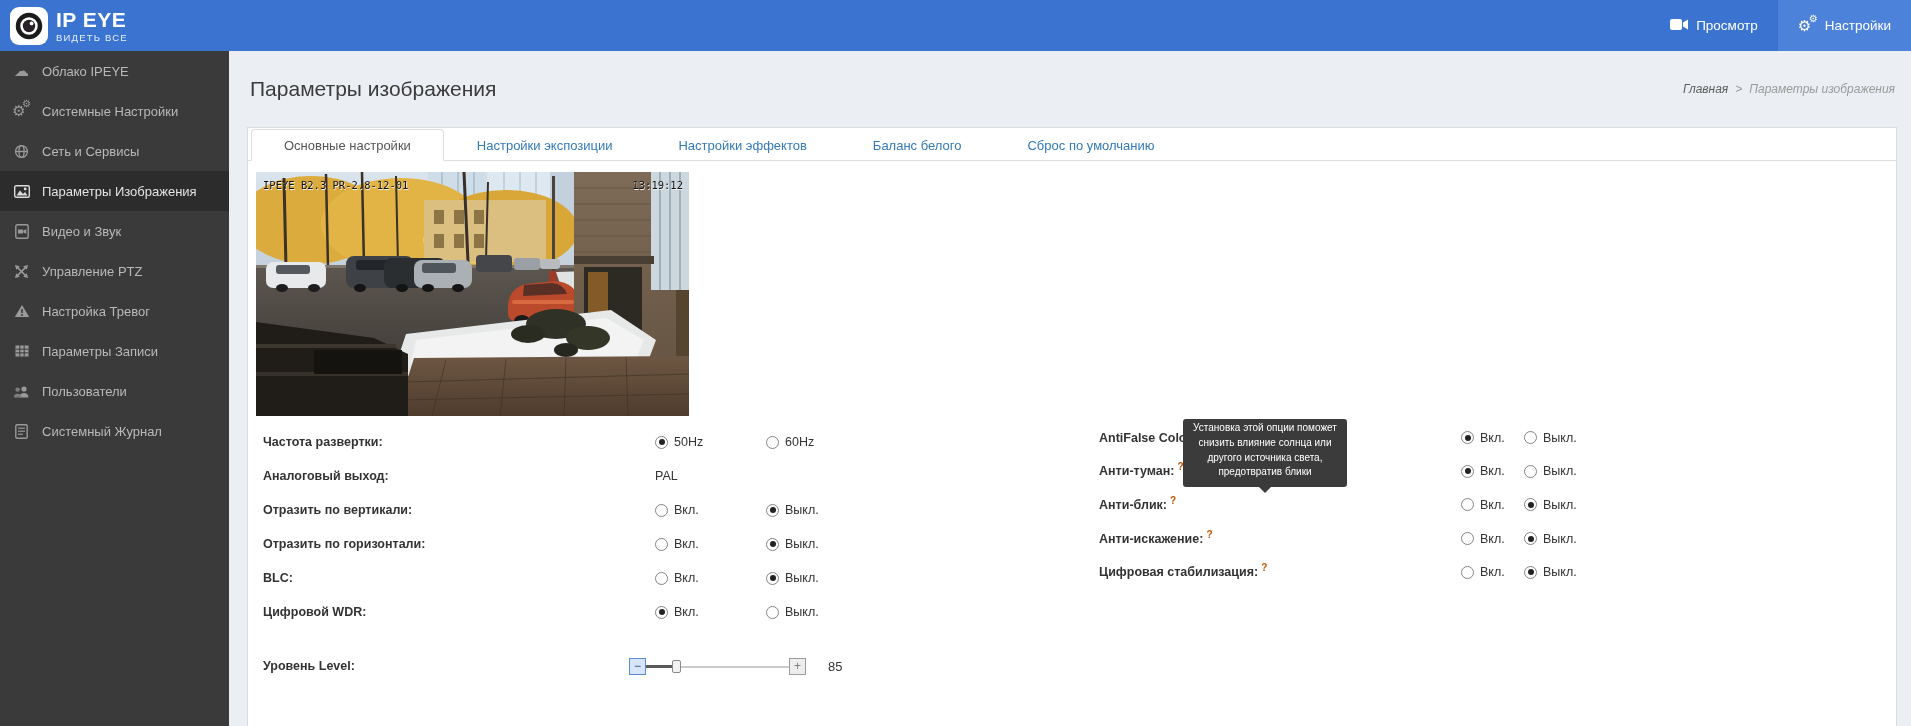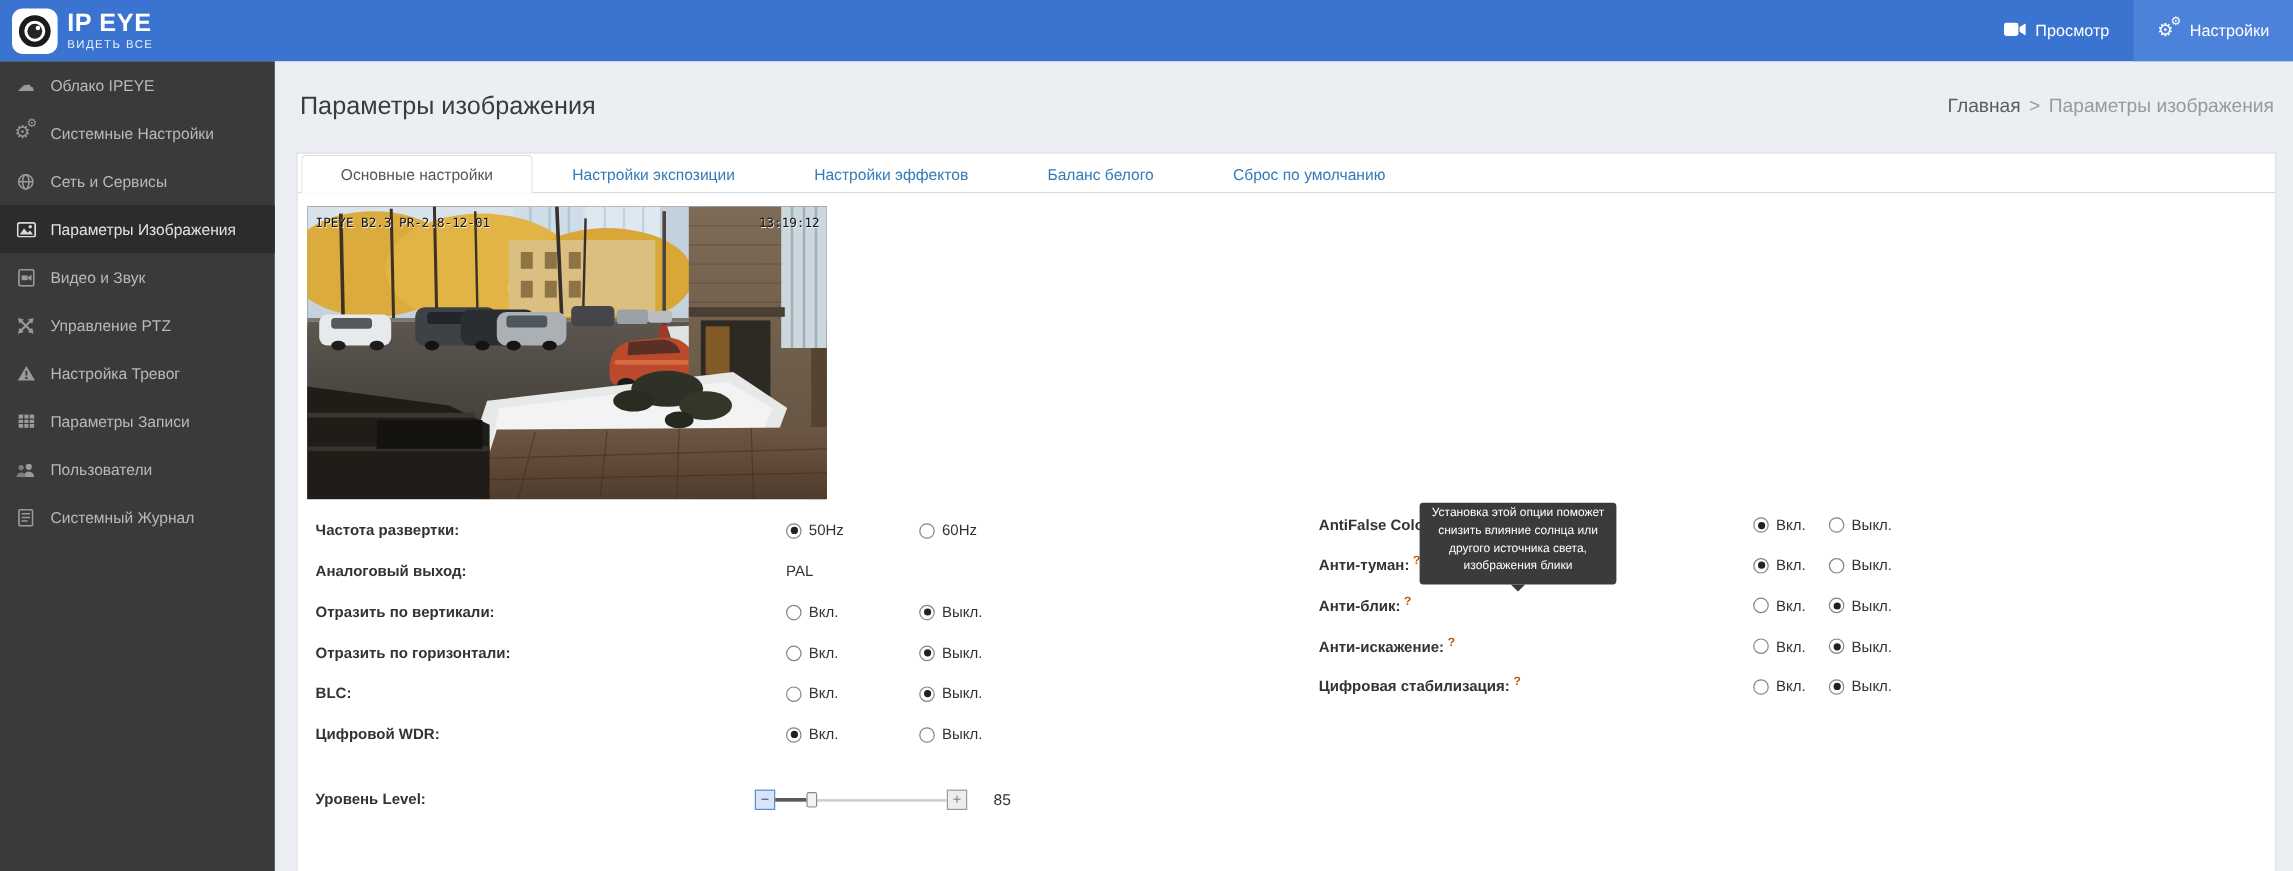--- a/index.html
+++ b/index.html
@@ -35,21 +35,21 @@
   .side-icon { width:19px; min-width:19px; text-align:center; color:#9a9a9a;
     font-size:14px; display:flex; align-items:center; justify-content:center; }
   .side-item.active .side-icon { color:#dcdcdc; }
 
   
   .content { position:absolute; left:229px; top:51px; width:1682px; height:675px;
     background:#ebeef3; }
   .title-row { display:flex; align-items:center; justify-content:space-between;
     height:76px; padding:0 16px 0 21px; }
   .page-title { font-size:21px; font-weight:500; color:#3b3b3b; margin:0; }
-  .breadcrumb { font-size:16px; color:#9a9a9a; display:flex; gap:7px; align-items:center; }
+  .breadcrumb { font-size:12px; color:#9a9a9a; display:flex; gap:7px; align-items:center;font-style:italic; }
   .crumb-home { color:#5c5c5c; cursor:pointer; }
 
   .card { position:absolute; left:18px; top:76px; width:1650px; height:599px;
     background:#fff; border:1px solid #dcdcdc; border-bottom:none; }
 
   
   .tabbar { position:relative; height:33px; border-bottom:1px solid #ddd;
     padding-left:3px; display:flex; align-items:flex-end; }
   .tab { padding:8px 32px 7px; font-size:13px; color:#337ab7; cursor:pointer;
     border:1px solid transparent; margin-bottom:-1px; white-space:nowrap; }
@@ -558,17 +558,17 @@
           <span class="radio checked"></span>
           <span class="optlabel">Выкл.</span>
         </div>
       </div>
     </div>
 
     <div class="tooltip">
       <div>Установка этой опции поможет</div>
       <div>снизить влияние солнца или</div>
       <div>другого источника света,</div>
-      <div>изображения блики</div>
+      <div>предотвратив блики</div>
     </div>
 
   </div>
 </div>
 
 </body></html>

